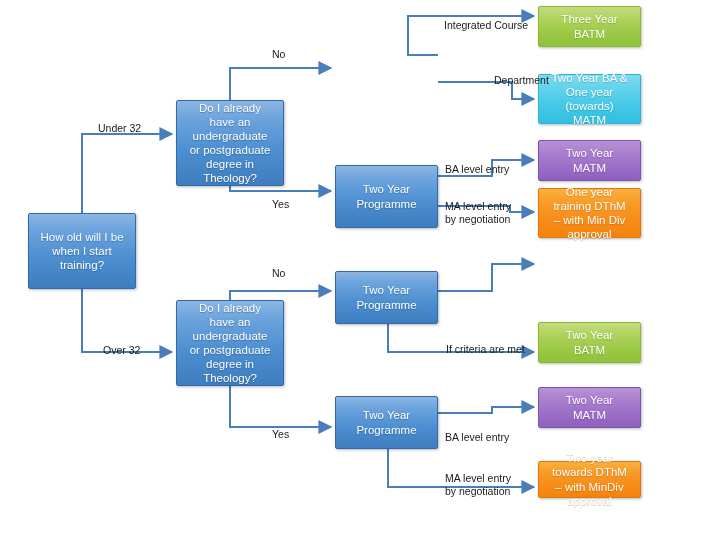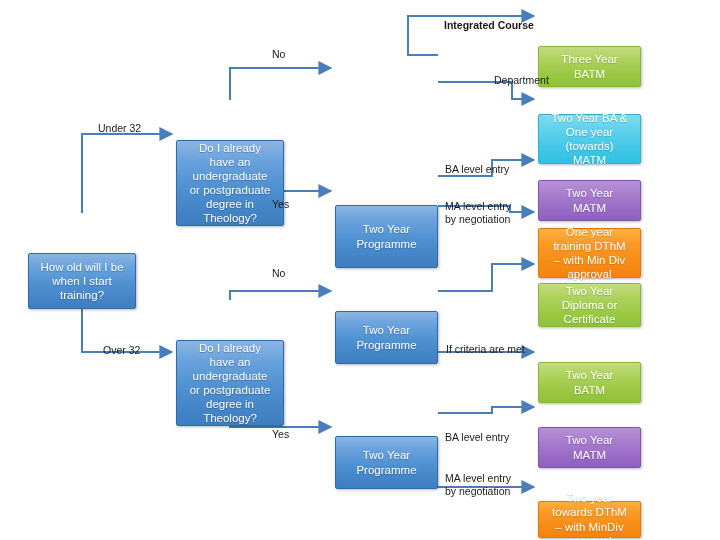--- a/index.html
+++ b/index.html
@@ -20,21 +20,20 @@
   .node{
     position:absolute;
     box-sizing:border-box;
     display:flex;align-items:center;justify-content:center;
     text-align:center;
     color:#ffffff;
     line-height:1.22;
     border-radius:2px;
     padding:2px 11px;
     box-shadow:1px 1px 3px rgba(0,0,0,0.28);
-    margin-top:40px;
   }
 
   
   .blue{
     background:linear-gradient(180deg,#8cb5e2 0%,#6ba3dd 22%,#4d8fd0 58%,#3d7dc0 100%);
     border:1px solid #2f6bab;
     font-size:11.5px;
     text-shadow:0 1px 1px rgba(30,60,100,0.45);
   }
   .green{
@@ -107,62 +106,61 @@
       <path d="M 438 291 L 492 291 L 492 264 L 534 264"></path>
 
       <path d="M 388 324 L 388 352 L 534 352"></path>
 
       <path d="M 438 413 L 492 413 L 492 407 L 534 407"></path>
 
       <path d="M 388 449 L 388 487 L 534 487"></path>
     </g>
   </svg>
 
-  <div class="node blue" style="left:28px;top:213px;width:108px;height:56px;">How old will I be when I start training?</div>
+  <div class="node blue" style="left:28px;top:213px;width:108px;height:76px;">How old will I be when I start training?</div>
 
   <div class="node blue" style="left:176px;top:100px;width:108px;height:86px;">Do I already have an undergraduate or postgraduate degree in Theology?</div>
 
   <div class="node blue" style="left:176px;top:300px;width:108px;height:86px;">Do I already have an undergraduate or postgraduate degree in Theology?</div>
 
 
   <div class="node blue" style="left:335px;top:165px;width:103px;height:63px;">Two Year Programme</div>
 
   <div class="node blue" style="left:335px;top:271px;width:103px;height:53px;">Two Year Programme</div>
 
   <div class="node blue" style="left:335px;top:396px;width:103px;height:53px;">Two Year Programme</div>
 
   <div class="node green" style="left:538px;top:6px;width:103px;height:41px;">Three Year BATM</div>
 
   <div class="node cyan" style="left:538px;top:74px;width:103px;height:50px;">Two Year BA &amp; One year (towards) MATM</div>
 
   <div class="node purple" style="left:538px;top:140px;width:103px;height:41px;">Two Year MATM</div>
 
   <div class="node orange" style="left:538px;top:188px;width:103px;height:50px;">One year training DThM – with Min Div approval</div>
 
-  <div class="node green" style="left:538px;top:243px;width:103px;height:44px;">Two Year Diploma or Certificate</div>
 
   <div class="node green" style="left:538px;top:322px;width:103px;height:41px;">Two Year BATM</div>
 
   <div class="node purple" style="left:538px;top:387px;width:103px;height:41px;">Two Year MATM</div>
 
   <div class="node orange" style="left:538px;top:461px;width:103px;height:37px;">Two year towards DThM – with MinDiv approval</div>
 
   <div class="edge-label" style="left:98px;top:122px;">Under 32</div>
 
   <div class="edge-label" style="left:103px;top:344px;">Over 32</div>
 
   <div class="edge-label" style="left:272px;top:48px;">No</div>
 
   <div class="edge-label" style="left:272px;top:198px;">Yes</div>
 
   <div class="edge-label" style="left:272px;top:267px;">No</div>
 
   <div class="edge-label" style="left:272px;top:428px;">Yes</div>
 
-  <div class="edge-label" style="left:444px;top:19px;font-weight:bold;">Integrated Course</div>
+  <div class="edge-label" style="left:444px;top:19px;">Integrated Course</div>
 
   <div class="edge-label" style="left:450px;top:74px;margin-left:44px;">Department</div>
 
   <div class="edge-label" style="left:445px;top:163px;">BA level entry</div>
 
   <div class="edge-label" style="left:445px;top:200px;">MA level entry
 by negotiation</div>
 
   <div class="edge-label" style="left:402px;top:343px;margin-left:44px;">If criteria are met</div>
 

